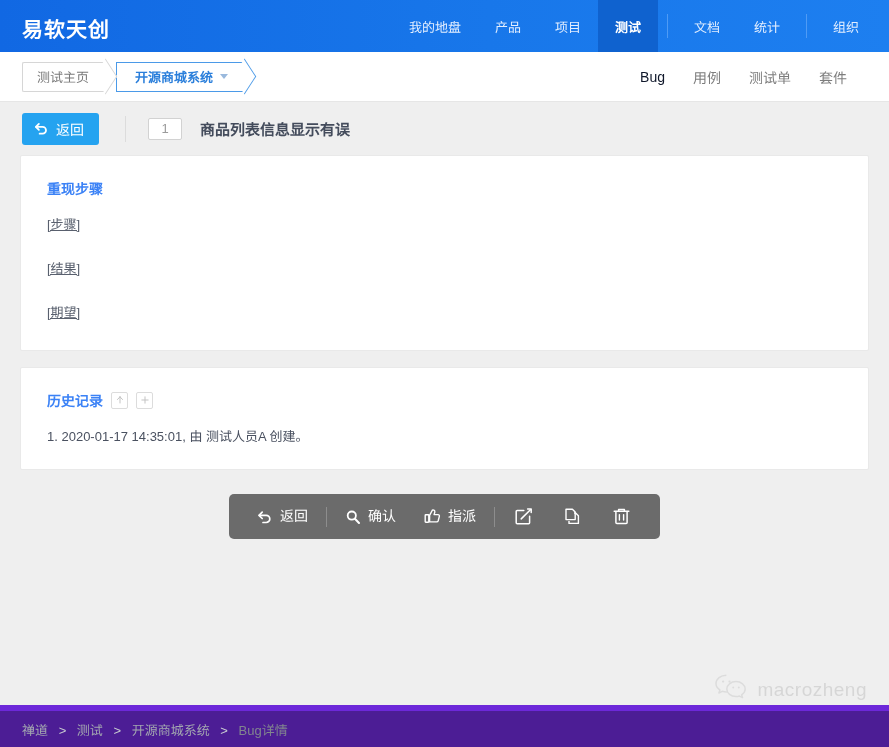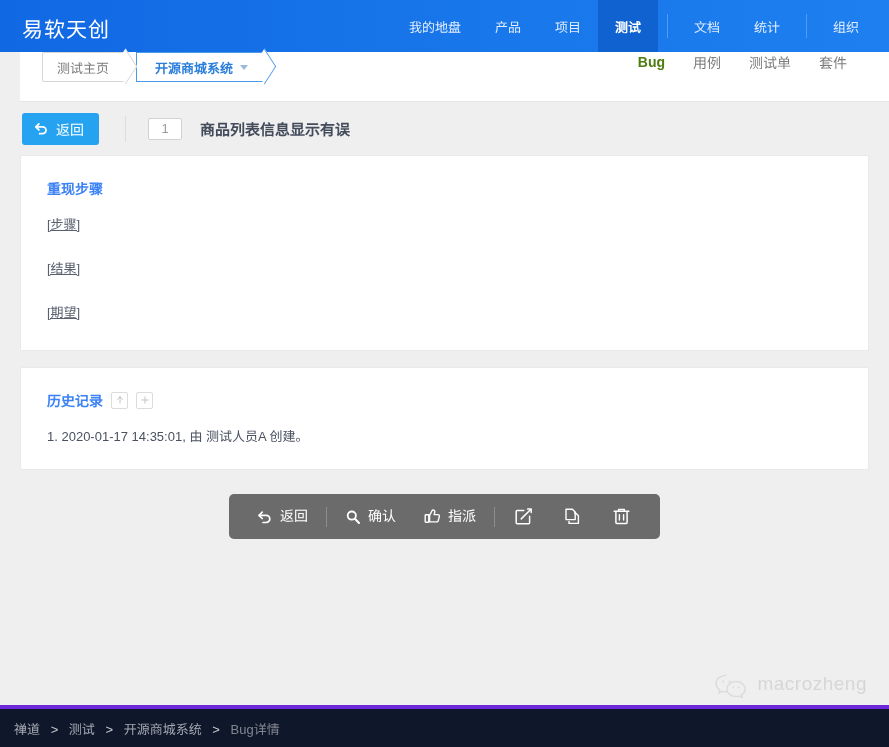--- a/index.html
+++ b/index.html
@@ -19,21 +19,21 @@
     background: linear-gradient(to right, #1168e3 0%, #1877ea 55%, #1d7ff0 100%);
     display: flex;
     align-items: stretch;
     position: relative;
   }
   .brand {
     display: flex; align-items: center;
     padding: 3px 20px 0 22px;
     color: #ffffff;
     font-size: 21px;
-    font-weight: normal;
+    font-weight: bold;
     letter-spacing: 1px;
     white-space: nowrap;
   }
   .nav-spacer { flex: 1 1 auto; }
   .nav-list { display: flex; align-items: stretch; }
   .nav-item {
     display: flex; align-items: center;
     padding: 16px 17px;
     color: #e2eeff;
     font-size: 13px;
@@ -52,24 +52,23 @@
     flex: 0 0 1px;
   }
   .nav-end { width: 13px; }
 
   
   .subbar {
     height: 50px;
     background: #ffffff;
     border-bottom: 1px solid #e6e6e6;
     display: flex;
-    align-items: flex-start;
+    align-items: center;
     padding: 0 22px;
     position: relative;
-    margin-left: 20px;
   }
   .crumbs { display: flex; align-items: stretch; height: 30px; }
   .crumb {
     position: relative;
     display: flex; align-items: center;
     padding: 0 16px 0 14px;
     font-size: 13px;
     color: #7b7b7b;
     background: #fff;
     border: 1px solid #d6d6d6;
@@ -112,21 +111,21 @@
     border-top: 5px solid #9ab9dd;
   }
   .subtabs { margin-left: auto; display: flex; align-items: center; }
   .subtab {
     font-size: 14px;
     color: #7d7d7d;
     padding: 0 14px;
     cursor: pointer;
     white-space: nowrap;
   }
-  .subtab.active { color: #4d7c0f; font-weight: bold; }
+  .subtab.active { color: #0f172a; font-weight: normal; }
   .subtab:last-child { padding-right: 20px; }
 
   
   .titlerow {
     height: 53px;
     display: flex; align-items: center;
     padding: 0 22px;
   }
   .btn-back {
     background: #25a3f0;
@@ -240,38 +239,38 @@
     outline: 3px solid #e02020;
     outline-offset: 4px;
     position: relative;
     z-index: 3;
   }
 
   
   .watermark {
     position: absolute;
     right: 22px; bottom: 46px;
-    display: flex; align-items: flex-start; gap: 9px;
+    display: flex; align-items: flex-end; gap: 9px;
     opacity: .45;
   }
   .watermark .wm-text {
     font-size: 19px;
     color: #b9b9b9;
     letter-spacing: .5px;
   }
 
   
   .footer {
     position: absolute;
     left: 0; right: 0; bottom: 0;
     height: 42px;
-    background: #0f172a;
-    border-top: 4px solid #6d28d9;
-    display: flex; align-items: center;
-    padding: 0 14px;
+    background: #4c1d95;
+    border-top: 6px solid #6d28d9;
+    display: flex; align-items: center;
+    padding: 0 22px;
   }
   .footer-crumb { font-size: 13px; color: #a3a7b0; }
   .footer-crumb .sep { margin: 0 7px; color: #c8cbd1; }
   .footer-crumb .last { color: #82868f; }
 
   svg { display: block; }
 </style>
 </head>
 <body>
 

